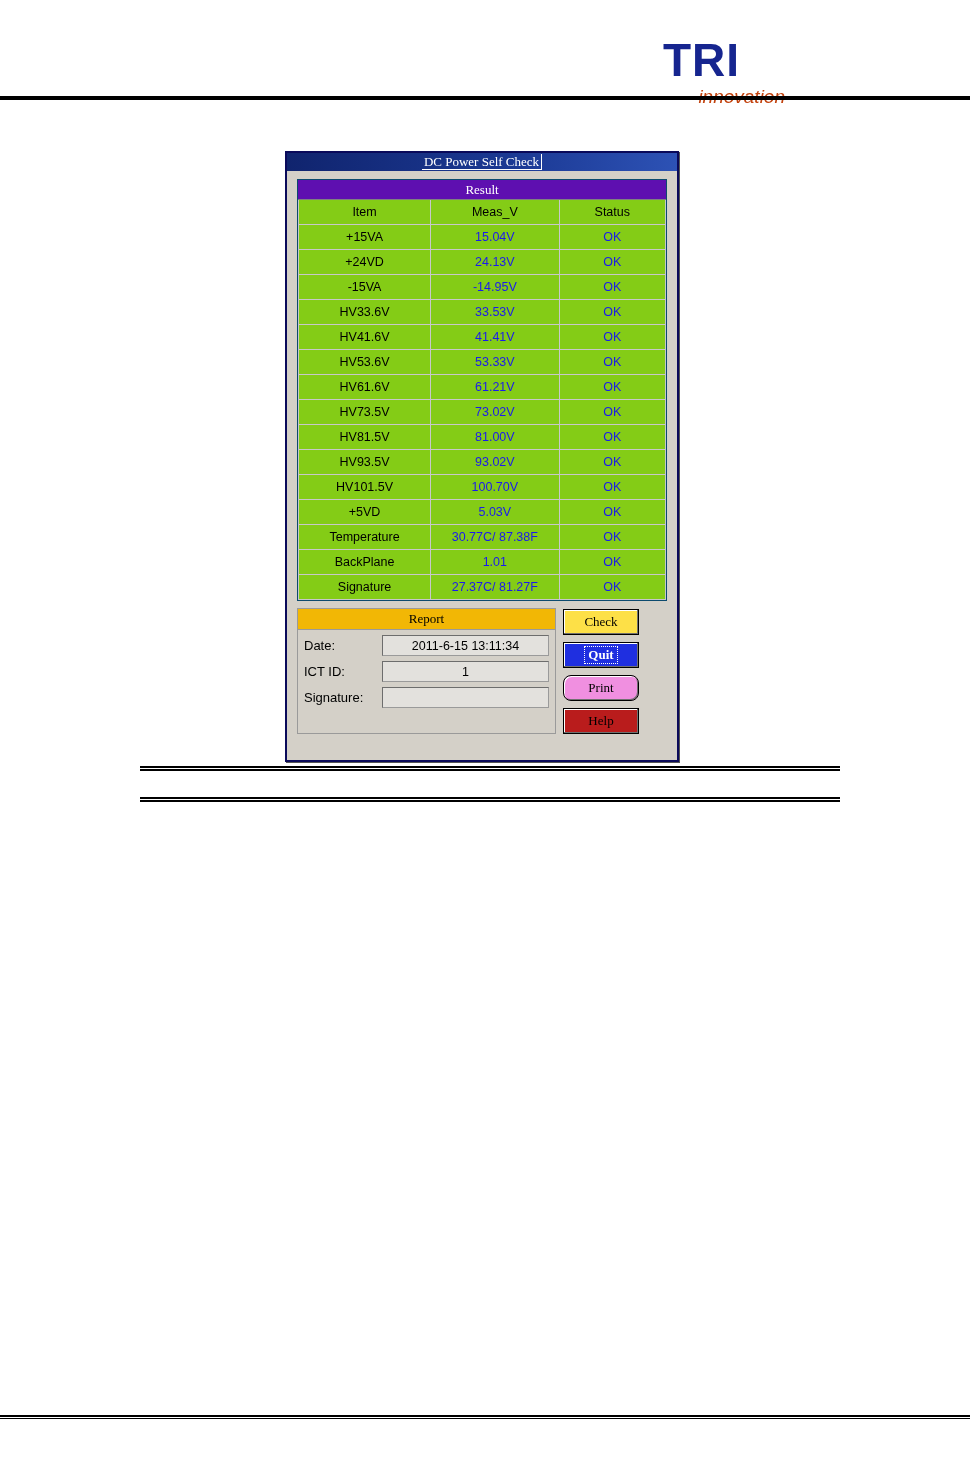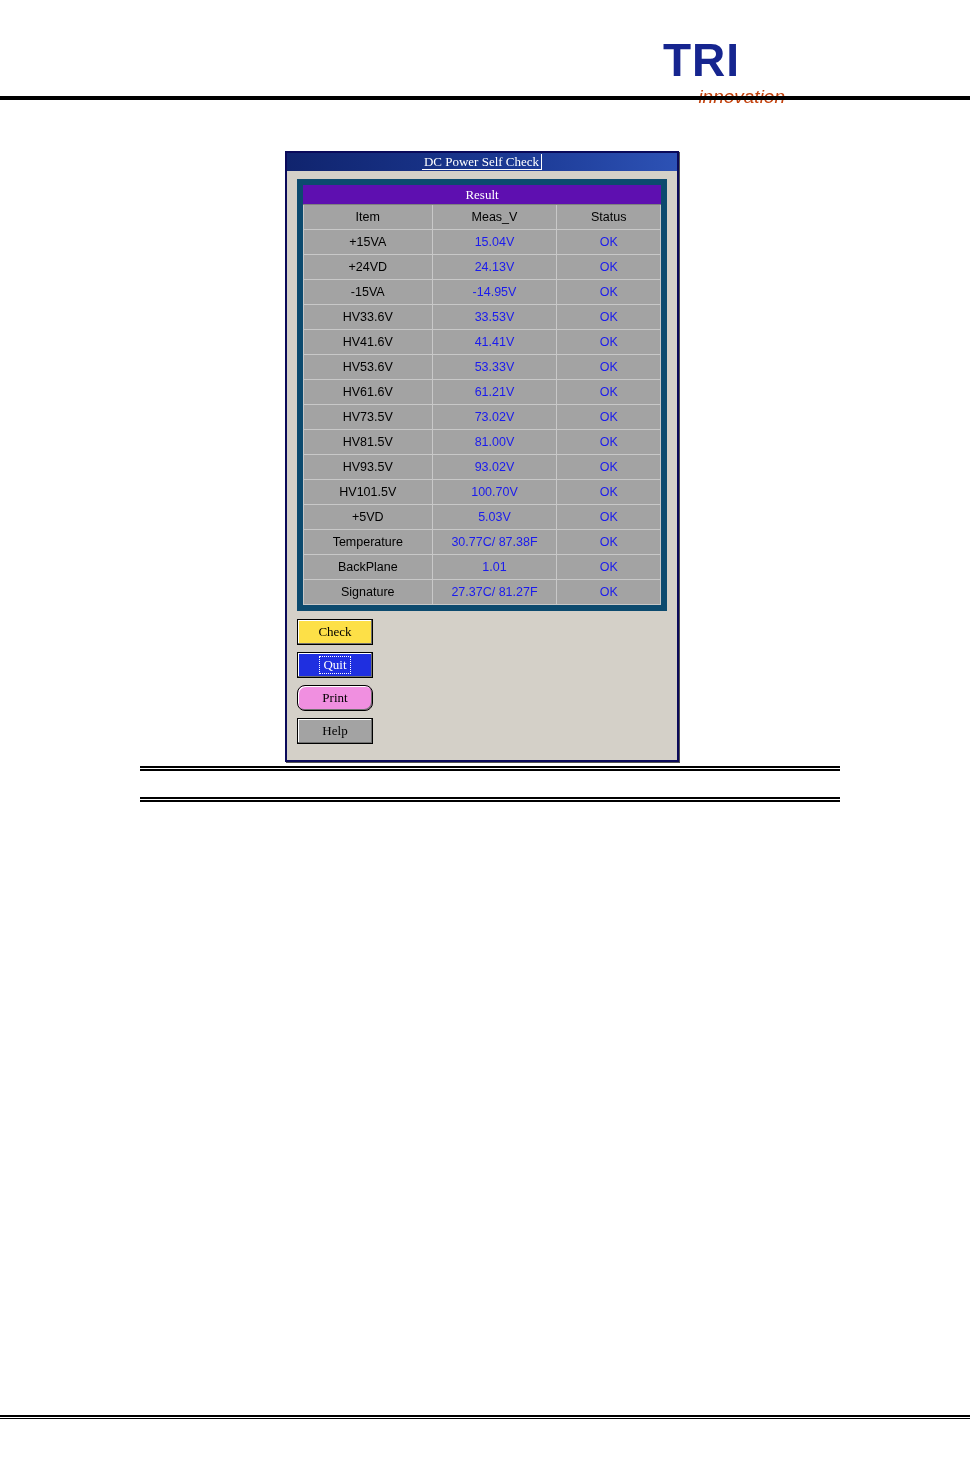--- a/index.html
+++ b/index.html
@@ -125,22 +125,22 @@
     border-right: 1px solid #ffffff;
     padding: 0 2px;
     line-height: 15px;
   }
   .dialog-body {
     padding: 8px 10px 6px 10px;
   }
 
   
   .result-panel {
-    border: 6px solid #0c4a6e;
-    background: #a3a3a3;
+    border: 1px solid #0c4a6e;
+    background: #84cc16;
     box-sizing: border-box;
   }
   .result-header {
     background: #5b0fa8;
     background: #5e0fb0;
     color: #ffffff;
     text-align: center;
     font-family: "Liberation Serif", serif;
     font-size: 13px;
     height: 19px;
@@ -247,23 +247,24 @@
     align-items: center;
     justify-content: center;
     box-shadow: inset -1px -1px 0 #707070, inset 1px 1px 0 #ffffff;
     cursor: default;
   }
   .btn-check { background: #fde047; }
   .btn-quit  { background: #1f2fe0; color: #ffffff; }
   .btn-quit .focus-box {
     border: 1px dotted #ffffff;
     padding: 0 3px;
+    font-weight: bold;
   }
   .btn-print { background: #f08fe0; border-radius: 8px; }
-  .btn-help  { background: #a3a3a3; }
+  .btn-help  { background: #b91c1c; }
 </style>
 </head>
 <body>
 
 <div class="page-header">
   <div class="logo">
     <div class="logo-text">TRI</div>
     <div class="logo-sub">innovation</div>
   </div>
   <div class="header-rule"></div>
@@ -365,20 +366,38 @@
           <tr>
             <td class="item">Signature</td>
             <td class="meas">27.37C/ 81.27F</td>
             <td class="status">OK</td>
           </tr>
         </tbody>
       </table>
     </div>
 
     <div class="lower">
+      <div class="report-panel">
+        <div class="report-title">Report</div>
+
+        <div class="field-row">
+          <div class="field-label">Date:</div>
+          <div class="field-value">2011-6-15 13:11:34</div>
+        </div>
+
+        <div class="field-row">
+          <div class="field-label">ICT ID:</div>
+          <div class="field-value">1</div>
+        </div>
+
+        <div class="field-row" style="padding-bottom:7px;">
+          <div class="field-label">Signature:</div>
+          <div class="field-value"></div>
+        </div>
+      </div>
 
       <div class="button-col">
         <div class="btn btn-check">
           <span>Check</span>
         </div>
         <div class="btn btn-quit">
           <span class="focus-box">Quit</span>
         </div>
         <div class="btn btn-print">
           <span>Print</span>

